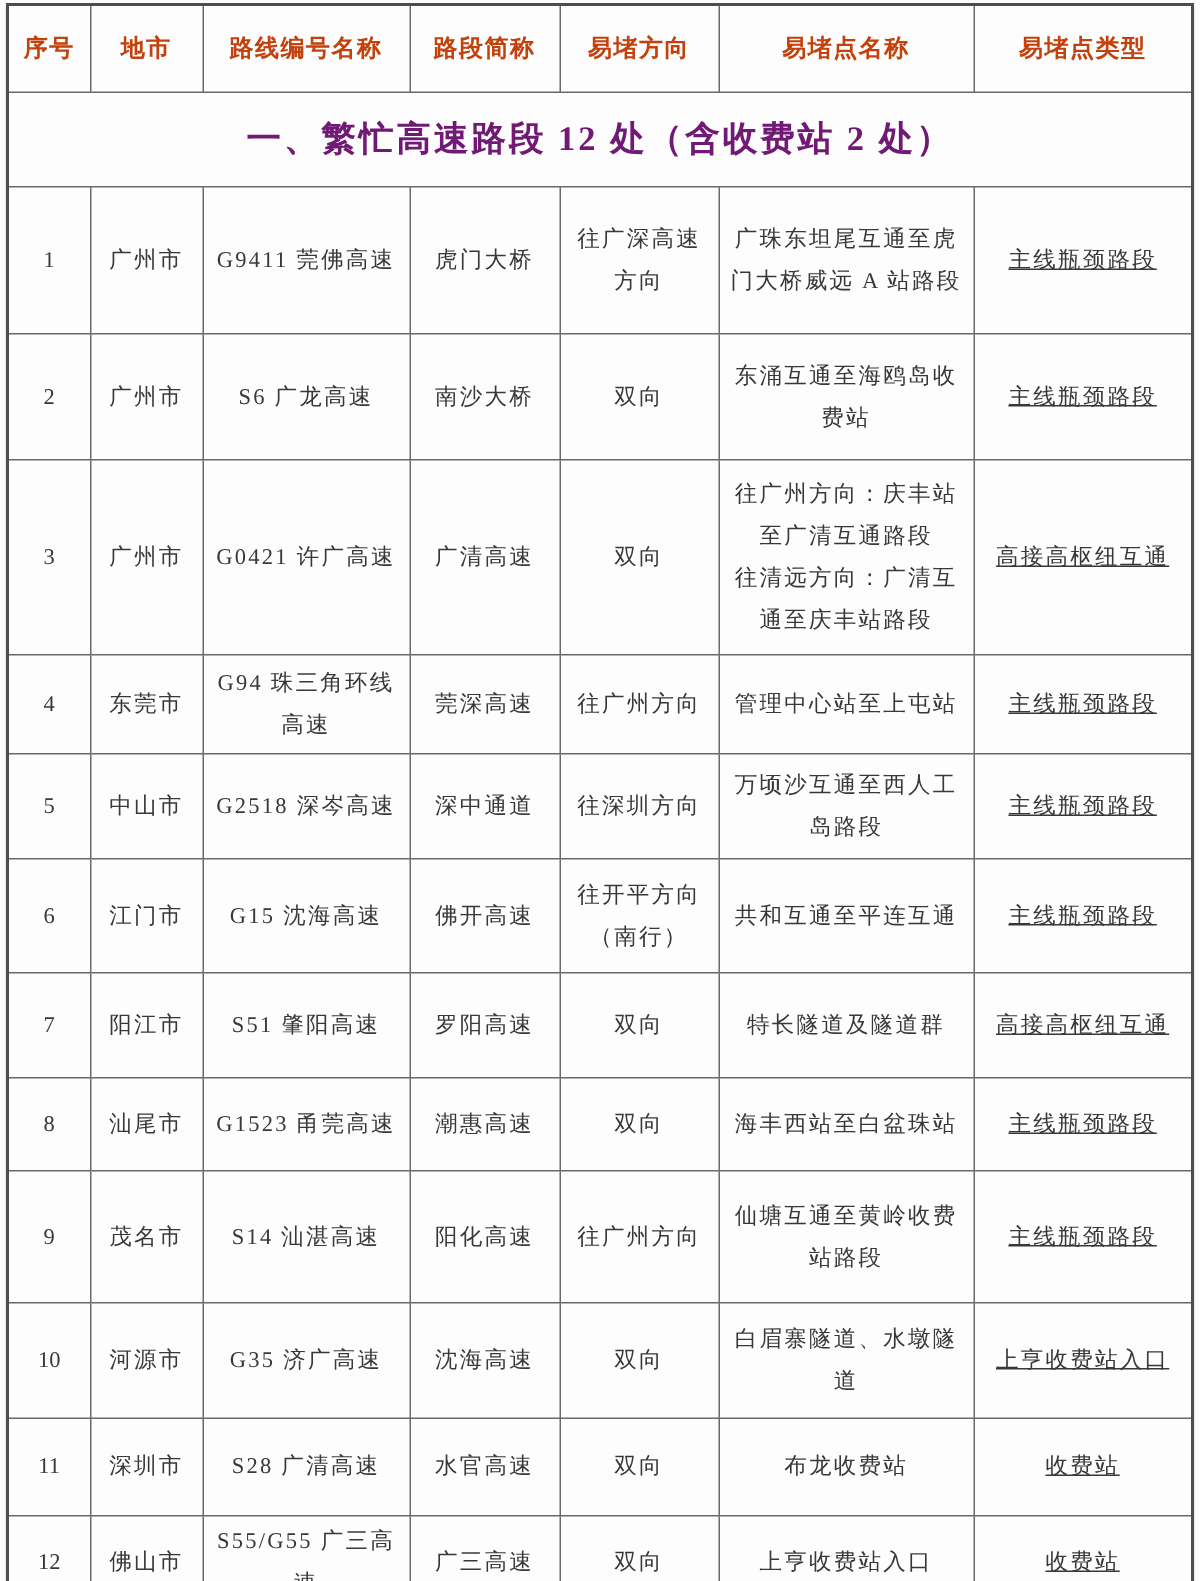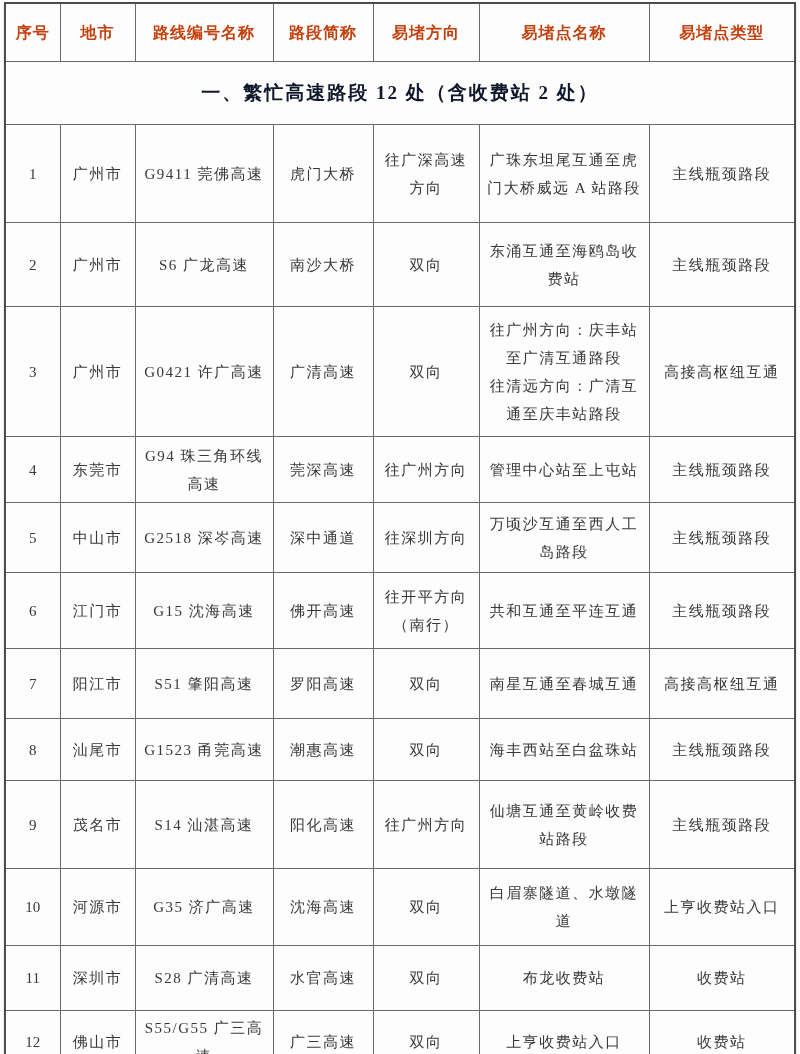--- a/index.html
+++ b/index.html
@@ -39,33 +39,33 @@
   }
   thead th.col-header {
     height: 53px;
     font-size: 16px;
     font-weight: bold;
     letter-spacing: 1px;
     color: #c2410c;
   }
   td.section-header {
     height: 58px;
-    font-size: 19px;
+    font-size: 23px;
     font-weight: bold;
     letter-spacing: 2px;
-    color: #0f172a;
+    color: #701a75;
     background: #fdfdfd;
   }
   tbody td {
     font-size: 15px;
     letter-spacing: 1.5px;
     color: #383838;
   }
   tbody td.cell-index { letter-spacing: 0; }
-  tbody td.cell-type { padding: 2px 8px; }
+  tbody td.cell-type { padding: 2px 8px; text-decoration: underline; }
   
   tbody tr:nth-child(1)  td { height: 93px; margin-top: 31px; }
   tbody tr:nth-child(2)  td { height: 79px; }
   tbody tr:nth-child(3)  td { height: 125px; }
   tbody tr:nth-child(4)  td { height: 61px; }
   tbody tr:nth-child(5)  td { height: 65px; }
   tbody tr:nth-child(6)  td { height: 71px; }
   tbody tr:nth-child(7)  td { height: 65px; }
   tbody tr:nth-child(8)  td { height: 57px; }
   tbody tr:nth-child(9)  td { height: 83px; }
@@ -163,21 +163,21 @@
     <td class="cell-point">共和互通至平连互通</td>
     <td class="cell-type">主线瓶颈路段</td>
   </tr>
 
   <tr>
     <td class="cell-index">7</td>
     <td class="cell-city">阳江市</td>
     <td class="cell-route">S51 肇阳高速</td>
     <td class="cell-section">罗阳高速</td>
     <td class="cell-direction">双向</td>
-    <td class="cell-point">南星互通至春城互通</td>
+    <td class="cell-point">特长隧道及隧道群</td>
     <td class="cell-type">高接高枢纽互通</td>
   </tr>
 
   <tr>
     <td class="cell-index">8</td>
     <td class="cell-city">汕尾市</td>
     <td class="cell-route">G1523 甬莞高速</td>
     <td class="cell-section">潮惠高速</td>
     <td class="cell-direction">双向</td>
     <td class="cell-point">海丰西站至白盆珠站</td>

